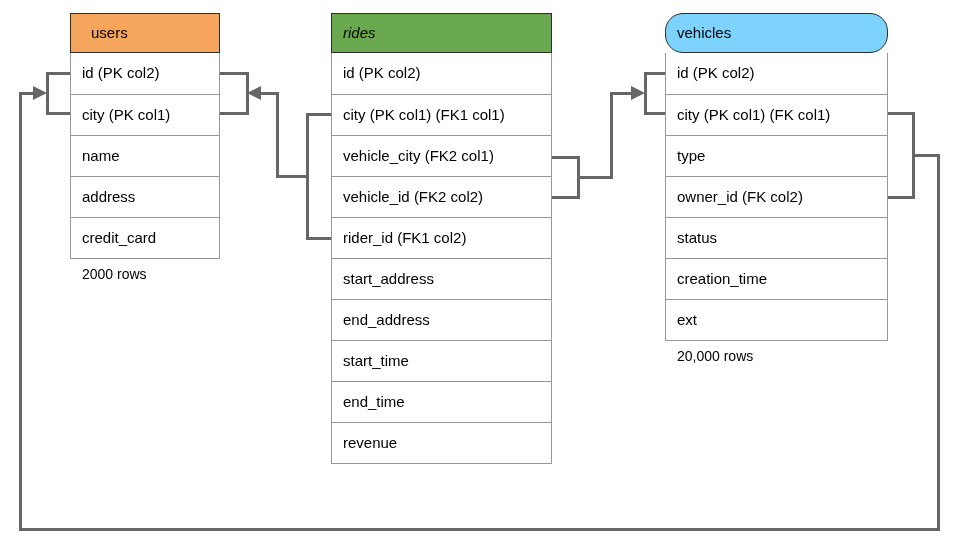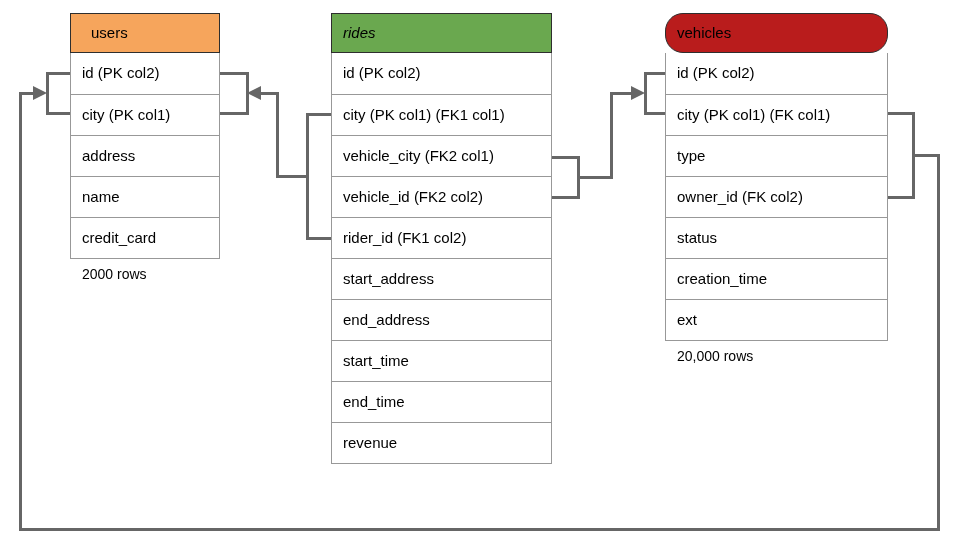--- a/index.html
+++ b/index.html
@@ -41,22 +41,22 @@
     <path class="conn-line" d="M913,155 H938 V529 H20 V93 H36" fill="none" stroke="#666666" stroke-width="3" shape-rendering="crispEdges"></path>
     <path class="conn-line" d="M70,73 H47 V113 H70" fill="none" stroke="#666666" stroke-width="3" shape-rendering="crispEdges"></path>
     <polygon class="conn-arrow" points="47,93 33,86 33,100" fill="#666666"></polygon>
   </svg>
 
   <div class="db-table t-users">
     <div class="hdr" style="background: rgb(246, 165, 92); padding-left: 20px;">users</div>
     <div class="cols">
         <div class="row">id (PK col2)</div>
         <div class="row">city (PK col1)</div>
+        <div class="row">name</div>
         <div class="row">address</div>
-        <div class="row">name</div>
         <div class="row">credit_card</div>
       </div>
     <div class="caption">2000 rows</div>
   </div>
 
   <div class="db-table t-rides">
     <div class="hdr" style="background: rgb(106, 168, 79); font-style: italic;">rides</div>
     <div class="cols">
         <div class="row">id (PK col2)</div>
         <div class="row">city (PK col1) (FK1 col1)</div>
@@ -65,21 +65,21 @@
         <div class="row">rider_id (FK1 col2)</div>
         <div class="row">start_address</div>
         <div class="row">end_address</div>
         <div class="row">start_time</div>
         <div class="row">end_time</div>
         <div class="row">revenue</div>
       </div>
   </div>
 
   <div class="db-table t-vehicles">
-    <div class="hdr" style="background: #b91c1c; border-radius: 18px;">vehicles</div>
+    <div class="hdr" style="background: #7dd3fc; border-radius: 18px;">vehicles</div>
     <div class="cols">
         <div class="row">id (PK col2)</div>
         <div class="row">city (PK col1) (FK col1)</div>
         <div class="row">type</div>
         <div class="row">owner_id (FK col2)</div>
         <div class="row">status</div>
         <div class="row">creation_time</div>
         <div class="row">ext</div>
       </div>
     <div class="caption">20,000 rows</div>

